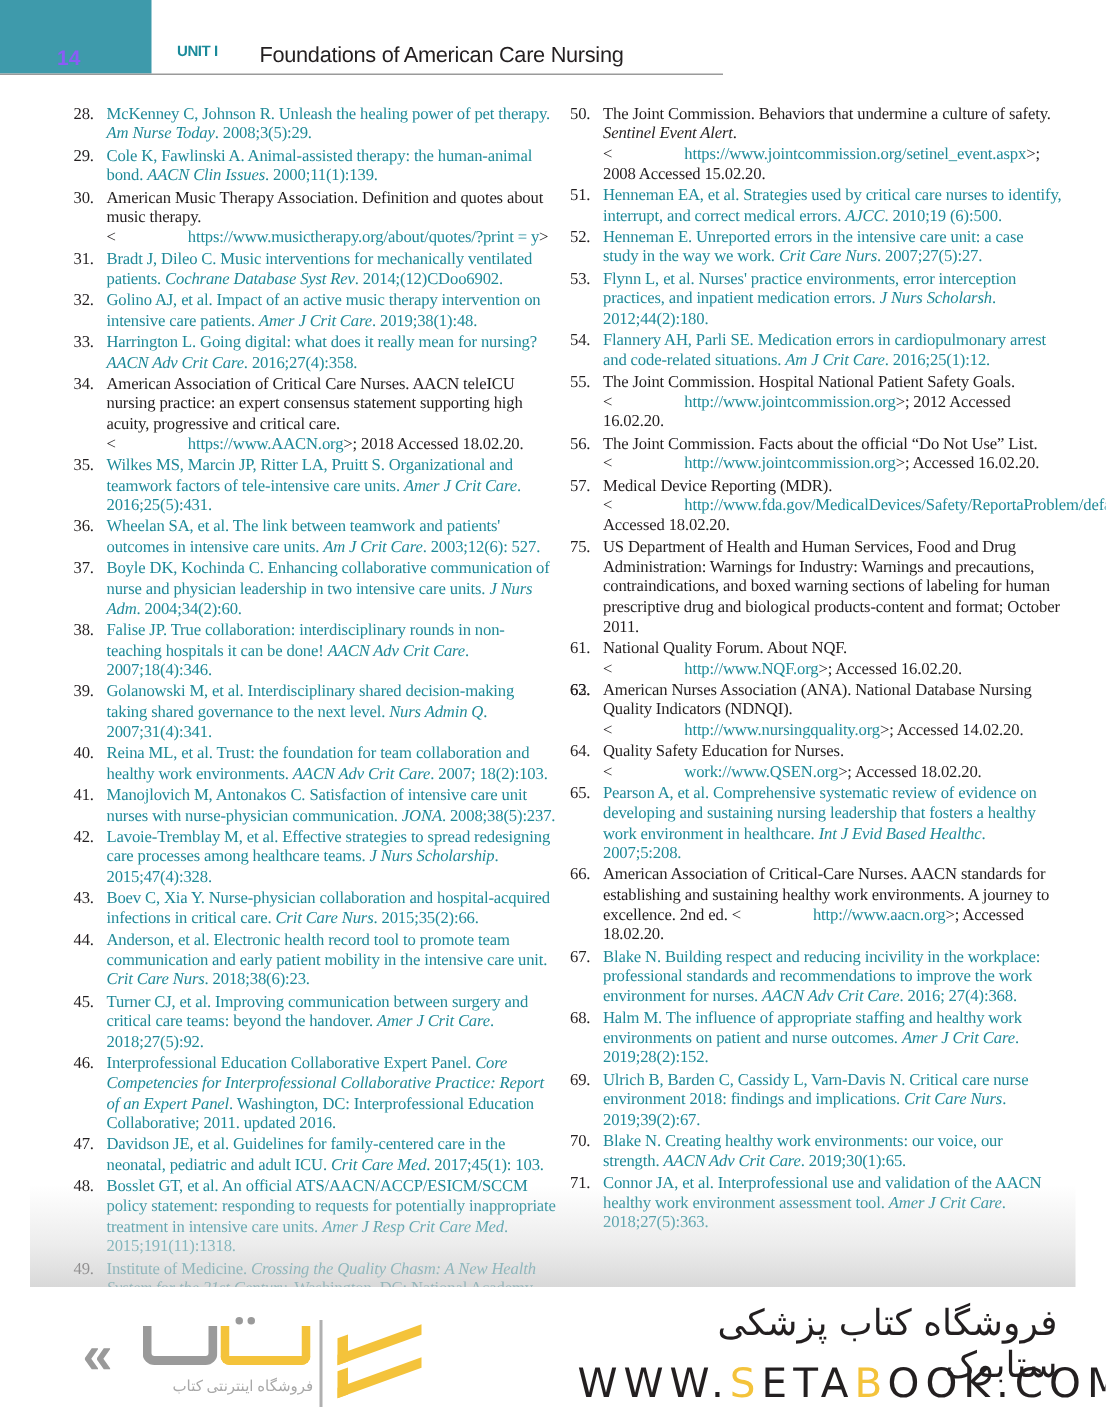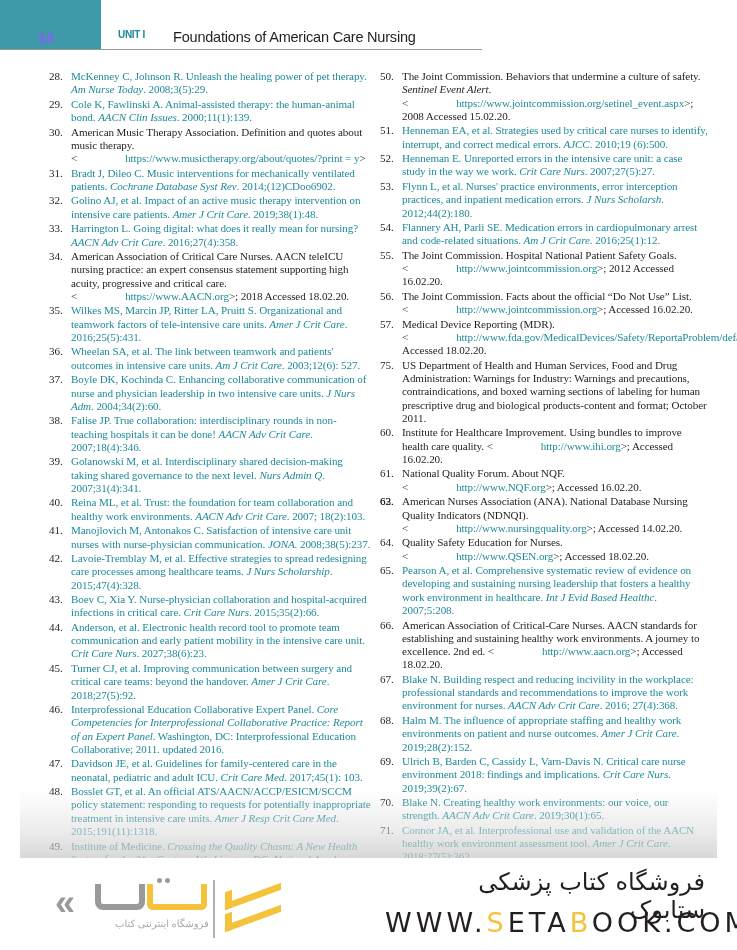--- a/index.html
+++ b/index.html
@@ -67,42 +67,41 @@
     <div class="ref"><span class="num">34.</span><span class="body"><span>American Association of Critical Care Nurses. AACN teleICU nursing practice: an expert consensus statement supporting high acuity, progressive and critical care. &lt;</span><span class="link">https://www.AACN.org</span><span>&gt;; 2018 Accessed 18.02.20.</span></span></div>
     <div class="ref teal"><span class="num">35.</span><span class="body"><span>Wilkes MS, Marcin JP, Ritter LA, Pruitt S. Organizational and teamwork factors of tele-intensive care units. </span><i>Amer J Crit Care</i><span>. 2016;25(5):431.</span></span></div>
     <div class="ref teal"><span class="num">36.</span><span class="body"><span>Wheelan SA, et al. The link between teamwork and patients' outcomes in intensive care units. </span><i>Am J Crit Care</i><span>. 2003;12(6): 527.</span></span></div>
     <div class="ref teal"><span class="num">37.</span><span class="body"><span>Boyle DK, Kochinda C. Enhancing collaborative communication of nurse and physician leadership in two intensive care units. </span><i>J Nurs Adm</i><span>. 2004;34(2):60.</span></span></div>
     <div class="ref teal"><span class="num">38.</span><span class="body"><span>Falise JP. True collaboration: interdisciplinary rounds in non-teaching hospitals   it can be done! </span><i>AACN Adv Crit Care</i><span>. 2007;18(4):346.</span></span></div>
     <div class="ref teal"><span class="num">39.</span><span class="body"><span>Golanowski M, et al. Interdisciplinary shared decision-making taking shared governance to the next level. </span><i>Nurs Admin Q</i><span>. 2007;31(4):341.</span></span></div>
     <div class="ref teal"><span class="num">40.</span><span class="body"><span>Reina ML, et al. Trust: the foundation for team collaboration and healthy work environments. </span><i>AACN Adv Crit Care</i><span>. 2007; 18(2):103.</span></span></div>
     <div class="ref teal"><span class="num">41.</span><span class="body"><span>Manojlovich M, Antonakos C. Satisfaction of intensive care unit nurses with nurse-physician communication. </span><i>JONA</i><span>. 2008;38(5):237.</span></span></div>
     <div class="ref teal"><span class="num">42.</span><span class="body"><span>Lavoie-Tremblay M, et al. Effective strategies to spread redesigning care processes among healthcare teams. </span><i>J Nurs Scholarship</i><span>. 2015;47(4):328.</span></span></div>
     <div class="ref teal"><span class="num">43.</span><span class="body"><span>Boev C, Xia Y. Nurse-physician collaboration and hospital-acquired infections in critical care. </span><i>Crit Care Nurs</i><span>. 2015;35(2):66.</span></span></div>
-    <div class="ref teal"><span class="num">44.</span><span class="body"><span>Anderson, et al. Electronic health record tool to promote team communication and early patient mobility in the intensive care unit. </span><i>Crit Care Nurs</i><span>. 2027;38(6):23.</span></span></div>
+    <div class="ref teal"><span class="num">44.</span><span class="body"><span>Anderson, et al. Electronic health record tool to promote team communication and early patient mobility in the intensive care unit. </span><i>Crit Care Nurs</i><span>. 2018;38(6):23.</span></span></div>
     <div class="ref teal"><span class="num">45.</span><span class="body"><span>Turner CJ, et al. Improving communication between surgery and critical care teams: beyond the handover. </span><i>Amer J Crit Care</i><span>. 2018;27(5):92.</span></span></div>
     <div class="ref teal"><span class="num">46.</span><span class="body"><span>Interprofessional Education Collaborative Expert Panel. </span><i>Core Competencies for Interprofessional Collaborative Practice: Report of an Expert Panel</i><span>. Washington, DC: Interprofessional Education Collaborative; 2011. updated 2016.</span></span></div>
     <div class="ref teal"><span class="num">47.</span><span class="body"><span>Davidson JE, et al. Guidelines for family-centered care in the neonatal, pediatric and adult ICU. </span><i>Crit Care Med</i><span>. 2017;45(1): 103.</span></span></div>
     <div class="ref teal"><span class="num">48.</span><span class="body"><span>Bosslet GT, et al. An official ATS/AACN/ACCP/ESICM/SCCM policy statement: responding to requests for potentially inappropriate treatment in intensive care units. </span><i>Amer J Resp Crit Care Med</i><span>. 2015;191(11):1318.</span></span></div>
     <div class="ref teal"><span class="num">49.</span><span class="body"><span>Institute of Medicine. </span><i>Crossing the Quality Chasm: A New Health System for the 21st Century</i><span>. Washington, DC: National Academy</span></span></div>
   </div>
 <div class="col right">
     <div class="ref"><span class="num">50.</span><span class="body"><span>The Joint Commission. Behaviors that undermine a culture of safety. </span><i>Sentinel Event Alert</i><span>. &lt;</span><span class="link">https://www.jointcommission.org/setinel_event.aspx</span><span>&gt;; 2008 Accessed 15.02.20.</span></span></div>
     <div class="ref teal"><span class="num">51.</span><span class="body"><span>Henneman EA, et al. Strategies used by critical care nurses to identify, interrupt, and correct medical errors. </span><i>AJCC</i><span>. 2010;19 (6):500.</span></span></div>
     <div class="ref teal"><span class="num">52.</span><span class="body"><span>Henneman E. Unreported errors in the intensive care unit: a case study in the way we work. </span><i>Crit Care Nurs</i><span>. 2007;27(5):27.</span></span></div>
     <div class="ref teal"><span class="num">53.</span><span class="body"><span>Flynn L, et al. Nurses' practice environments, error interception practices, and inpatient medication errors. </span><i>J Nurs Scholarsh</i><span>. 2012;44(2):180.</span></span></div>
     <div class="ref teal"><span class="num">54.</span><span class="body"><span>Flannery AH, Parli SE. Medication errors in cardiopulmonary arrest and code-related situations. </span><i>Am J Crit Care</i><span>. 2016;25(1):12.</span></span></div>
     <div class="ref"><span class="num">55.</span><span class="body"><span>The Joint Commission. Hospital National Patient Safety Goals. &lt;</span><span class="link">http://www.jointcommission.org</span><span>&gt;; 2012 Accessed 16.02.20.</span></span></div>
     <div class="ref"><span class="num">56.</span><span class="body"><span>The Joint Commission. Facts about the official “Do Not Use” List. &lt;</span><span class="link">http://www.jointcommission.org</span><span>&gt;; Accessed 16.02.20.</span></span></div>
     <div class="ref"><span class="num">57.</span><span class="body"><span>Medical Device Reporting (MDR). &lt;</span><span class="link">http://www.fda.gov/MedicalDevices/Safety/ReportaProblem/default.htm</span><span>&gt;; Accessed 18.02.20.</span></span></div>
     <div class="ref"><span class="num">75.</span><span class="body"><span>US Department of Health and Human Services, Food and Drug Administration: Warnings for Industry: Warnings and precautions, contraindications, and boxed warning sections of labeling for human prescriptive drug and biological products-content and format; October 2011.</span></span></div>
-    <div class="ref"><span class="num">60.</span><span class="body"><span>Institute for Healthcare Improvement. Using bundles to improve health care quality. &lt;</span><span class="link">http://www.ihi.org</span><span>&gt;; Accessed 16.02.20.</span></span></div>
     <div class="ref"><span class="num">61.</span><span class="body"><span>National Quality Forum. About NQF. &lt;</span><span class="link">http://www.NQF.org</span><span>&gt;; Accessed 16.02.20.</span></span></div>
     <div class="ref"><span class="num">62.</span></div>
     <div class="ref"><span class="num">63.</span><span class="body"><span>American Nurses Association (ANA). National Database Nursing Quality Indicators (NDNQI). &lt;</span><span class="link">http://www.nursingquality.org</span><span>&gt;; Accessed 14.02.20.</span></span></div>
-    <div class="ref"><span class="num">64.</span><span class="body"><span>Quality Safety Education for Nurses. &lt;</span><span class="link">http://www.QSEN.org</span><span>&gt;; Accessed 18.02.20.</span></span></div>
+    <div class="ref"><span class="num">64.</span><span class="body"><span>Quality Safety Education for Nurses. &lt;</span><span class="link">work://www.QSEN.org</span><span>&gt;; Accessed 18.02.20.</span></span></div>
     <div class="ref teal"><span class="num">65.</span><span class="body"><span>Pearson A, et al. Comprehensive systematic review of evidence on developing and sustaining nursing leadership that fosters a healthy work environment in healthcare. </span><i>Int J Evid Based Healthc</i><span>. 2007;5:208.</span></span></div>
     <div class="ref"><span class="num">66.</span><span class="body"><span>American Association of Critical-Care Nurses. AACN standards for establishing and sustaining healthy work environments. A journey to excellence. 2nd ed. &lt;</span><span class="link">http://www.aacn.org</span><span>&gt;; Accessed 18.02.20.</span></span></div>
     <div class="ref teal"><span class="num">67.</span><span class="body"><span>Blake N. Building respect and reducing incivility in the workplace: professional standards and recommendations to improve the work environment for nurses. </span><i>AACN Adv Crit Care</i><span>. 2016; 27(4):368.</span></span></div>
     <div class="ref teal"><span class="num">68.</span><span class="body"><span>Halm M. The influence of appropriate staffing and healthy work environments on patient and nurse outcomes. </span><i>Amer J Crit Care</i><span>. 2019;28(2):152.</span></span></div>
     <div class="ref teal"><span class="num">69.</span><span class="body"><span>Ulrich B, Barden C, Cassidy L, Varn-Davis N. Critical care nurse environment 2018: findings and implications. </span><i>Crit Care Nurs</i><span>. 2019;39(2):67.</span></span></div>
     <div class="ref teal"><span class="num">70.</span><span class="body"><span>Blake N. Creating healthy work environments: our voice, our strength. </span><i>AACN Adv Crit Care</i><span>. 2019;30(1):65.</span></span></div>
     <div class="ref teal"><span class="num">71.</span><span class="body"><span>Connor JA, et al. Interprofessional use and validation of the AACN healthy work environment assessment tool. </span><i>Amer J Crit Care</i><span>. 2018;27(5):363.</span></span></div>
   </div>
 
 <div class="fade"></div>

